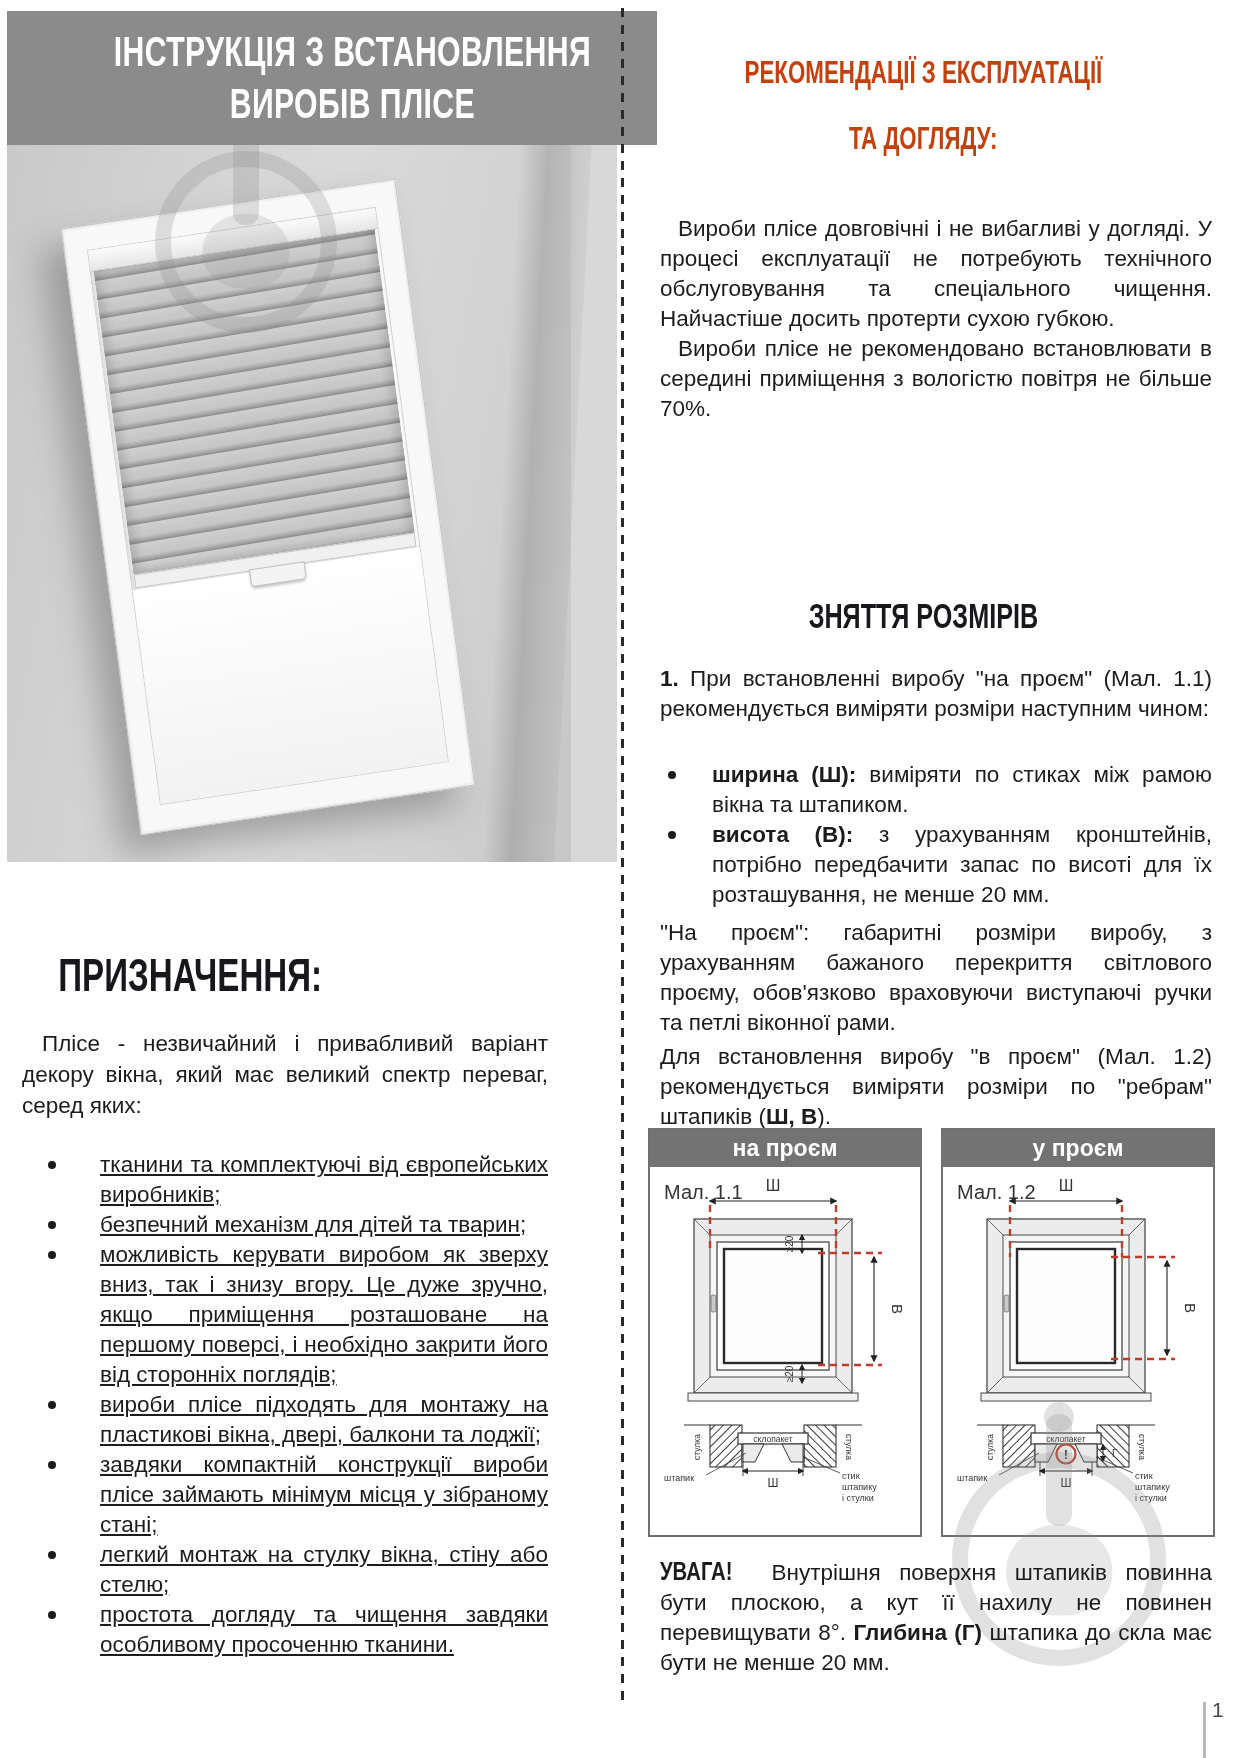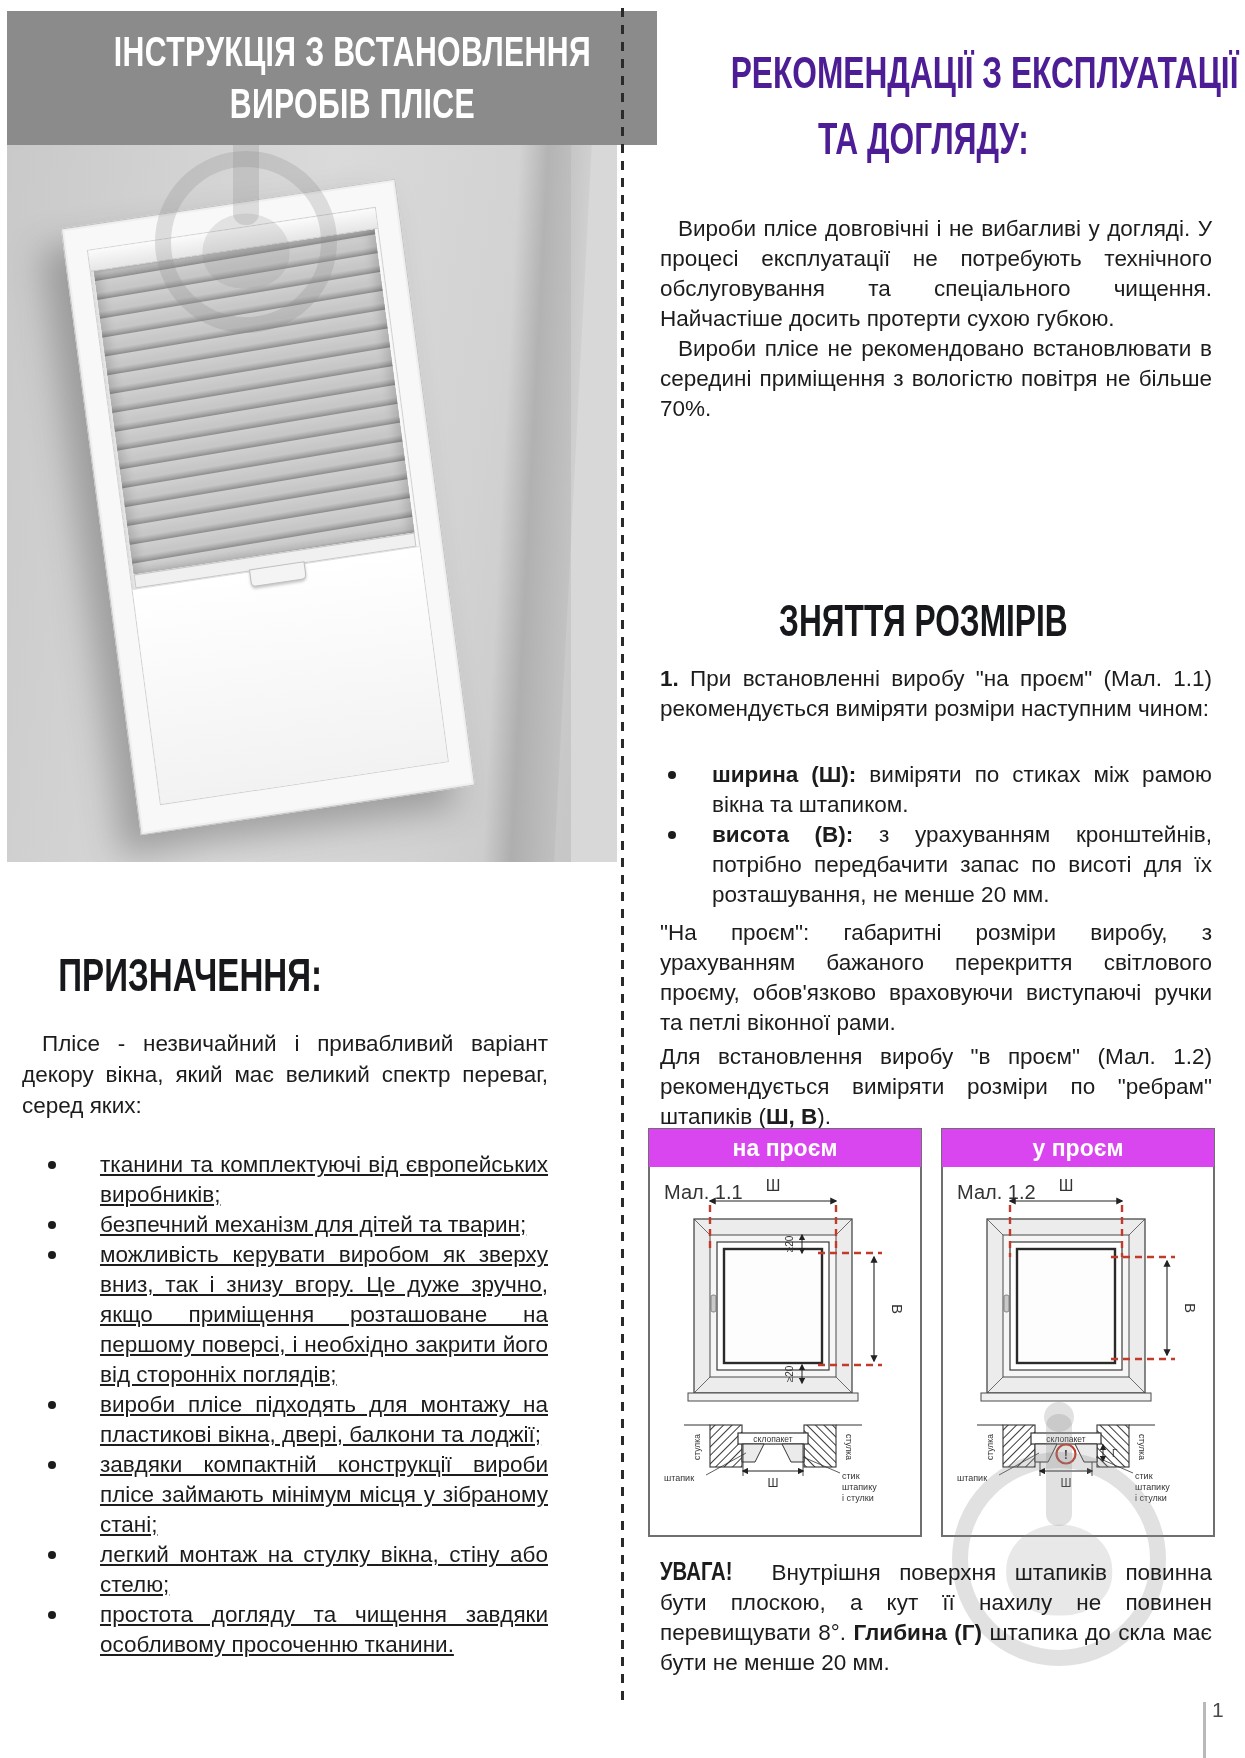--- a/index.html
+++ b/index.html
@@ -43,37 +43,37 @@
   .l-purpose-h{left:7px;top:948px;width:610px;text-align:left;font-size:46px;color:#17181c;}
   .bt{font-size:22.5px;line-height:30px;text-align:justify;color:#1c1c1c;}
   .l-intro{left:22px;top:1028px;width:526px;line-height:31px;text-indent:20px;}
   .l-list{left:22px;top:1150px;width:526px;margin:0;padding:0;list-style:none;text-decoration:underline;}
   .l-list li{position:relative;padding-left:78px;margin:0;}
   .l-list li::before{content:"";position:absolute;left:26px;top:11px;width:8px;height:8px;border-radius:50%;background:#1c1c1c;}
   
   .divider{left:621px;top:8px;width:3px;height:1692px;
            background:repeating-linear-gradient(180deg,#2a2a2a 0 9px,transparent 9px 17px);}
   
-  .r-heading{left:632px;top:40px;width:582px;text-align:center;font-size:44px;line-height:66px;color:#4c1d95;}
+  .r-heading{left:632px;top:40px;width:582px;text-align:center;font-size:31px;line-height:66px;color:#c2410c;}
   .r-para12{left:660px;top:214px;width:552px;}
   .r-para12 p{margin:0;text-indent:18px;}
   .r-para3{left:660px;top:470px;width:552px;font-style:italic;text-indent:18px;}
-  .r-sizes-h{left:632px;top:596px;width:582px;text-align:center;font-size:44px;color:#17181c;}
+  .r-sizes-h{left:632px;top:596px;width:582px;text-align:center;font-size:35px;color:#17181c;}
   .r-step1{left:660px;top:664px;width:552px;}
   .r-mlist{left:660px;top:760px;width:552px;margin:0;padding:0;list-style:none;}
   .r-mlist li{position:relative;padding-left:52px;}
   .r-mlist li::before{content:"";position:absolute;left:8px;top:11px;width:8px;height:8px;border-radius:50%;background:#1c1c1c;}
   .r-naproem{left:660px;top:918px;width:552px;}
   .r-vproem{left:660px;top:1042px;width:552px;}
   .b{font-weight:700;}
   
   .fig{position:absolute;top:1128px;width:270px;border:2px solid #6f6f6f;background:#ffffff;}
   .fig-1{left:648px;}
   .fig-2{left:941px;}
-  .fig-tab{height:38px;background:#d946ef;color:#ffffff;font-weight:700;font-size:23px;
+  .fig-tab{height:38px;background:#737373;color:#ffffff;font-weight:700;font-size:23px;
            display:flex;align-items:center;justify-content:center;margin:-1px -1px 0 -1px;}
   .fig svg{display:block;}
   .fig svg text{font-family:"Liberation Sans",sans-serif;fill:#333333;}
   
   .r-attn{left:660px;top:1556px;width:552px;z-index:3;}
   .attn-lead{display:inline-block;transform:scaleX(.78);transform-origin:left bottom;font-weight:700;font-size:26px;}
   .footer-rule{left:1203px;top:1702px;width:3px;height:56px;background:#b9b9b9;}
   .page-num{left:1212px;top:1698px;font-size:21px;color:#4a4a4a;}
 </style>
 </head>

